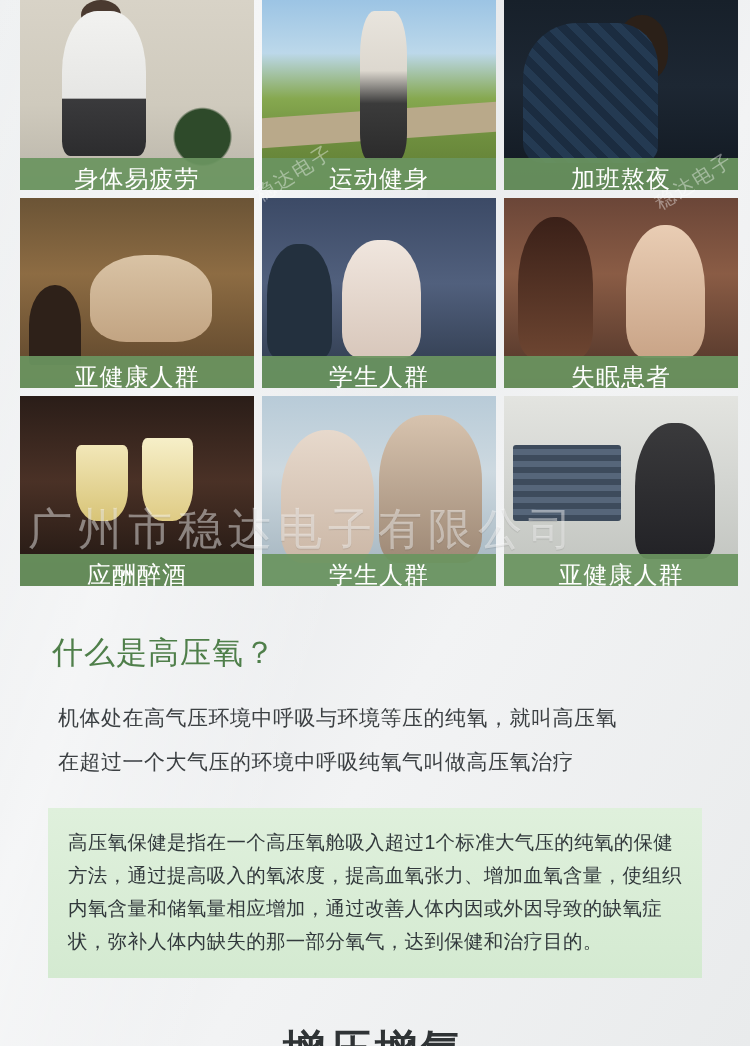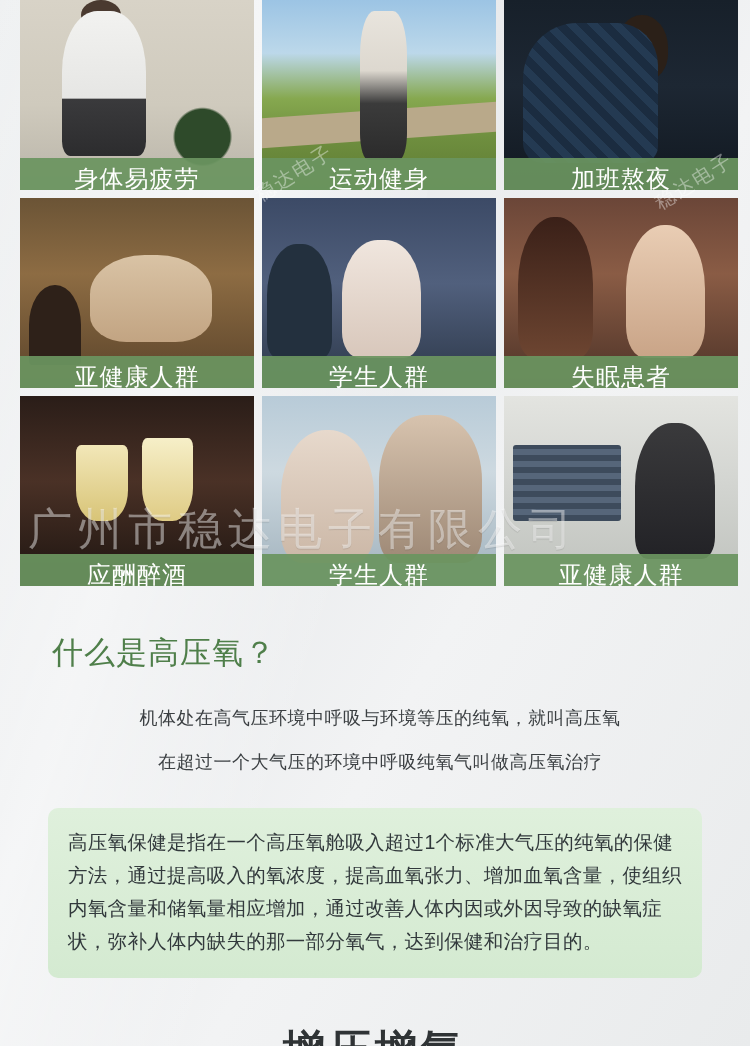--- a/index.html
+++ b/index.html
@@ -173,30 +173,29 @@
   }
   .q-title {
     color: #4f7f4a;
     font-size: 31px;
     font-weight: normal;
     letter-spacing: 1px;
     margin: 0 0 22px 4px;
   }
   .q-line {
     color: #3c4043;
-    font-size: 18px;
+    font-size: 21px;
     line-height: 44px;
     letter-spacing: 0.5px;
     margin-left: 10px;
-    text-align: center;
   }
   .note {
     margin-top: 24px;
     background: linear-gradient(180deg, #dff0dc 0%, #d4ead1 100%);
-    border-radius: 10px;
+    border-radius: 0;
     padding: 18px 20px 20px 20px;
     color: #32393c;
     font-size: 19.5px;
     line-height: 33px;
     letter-spacing: 0.3px;
   }
   .bottom-title {
     position: relative;
     z-index: 2;
     text-align: center;

